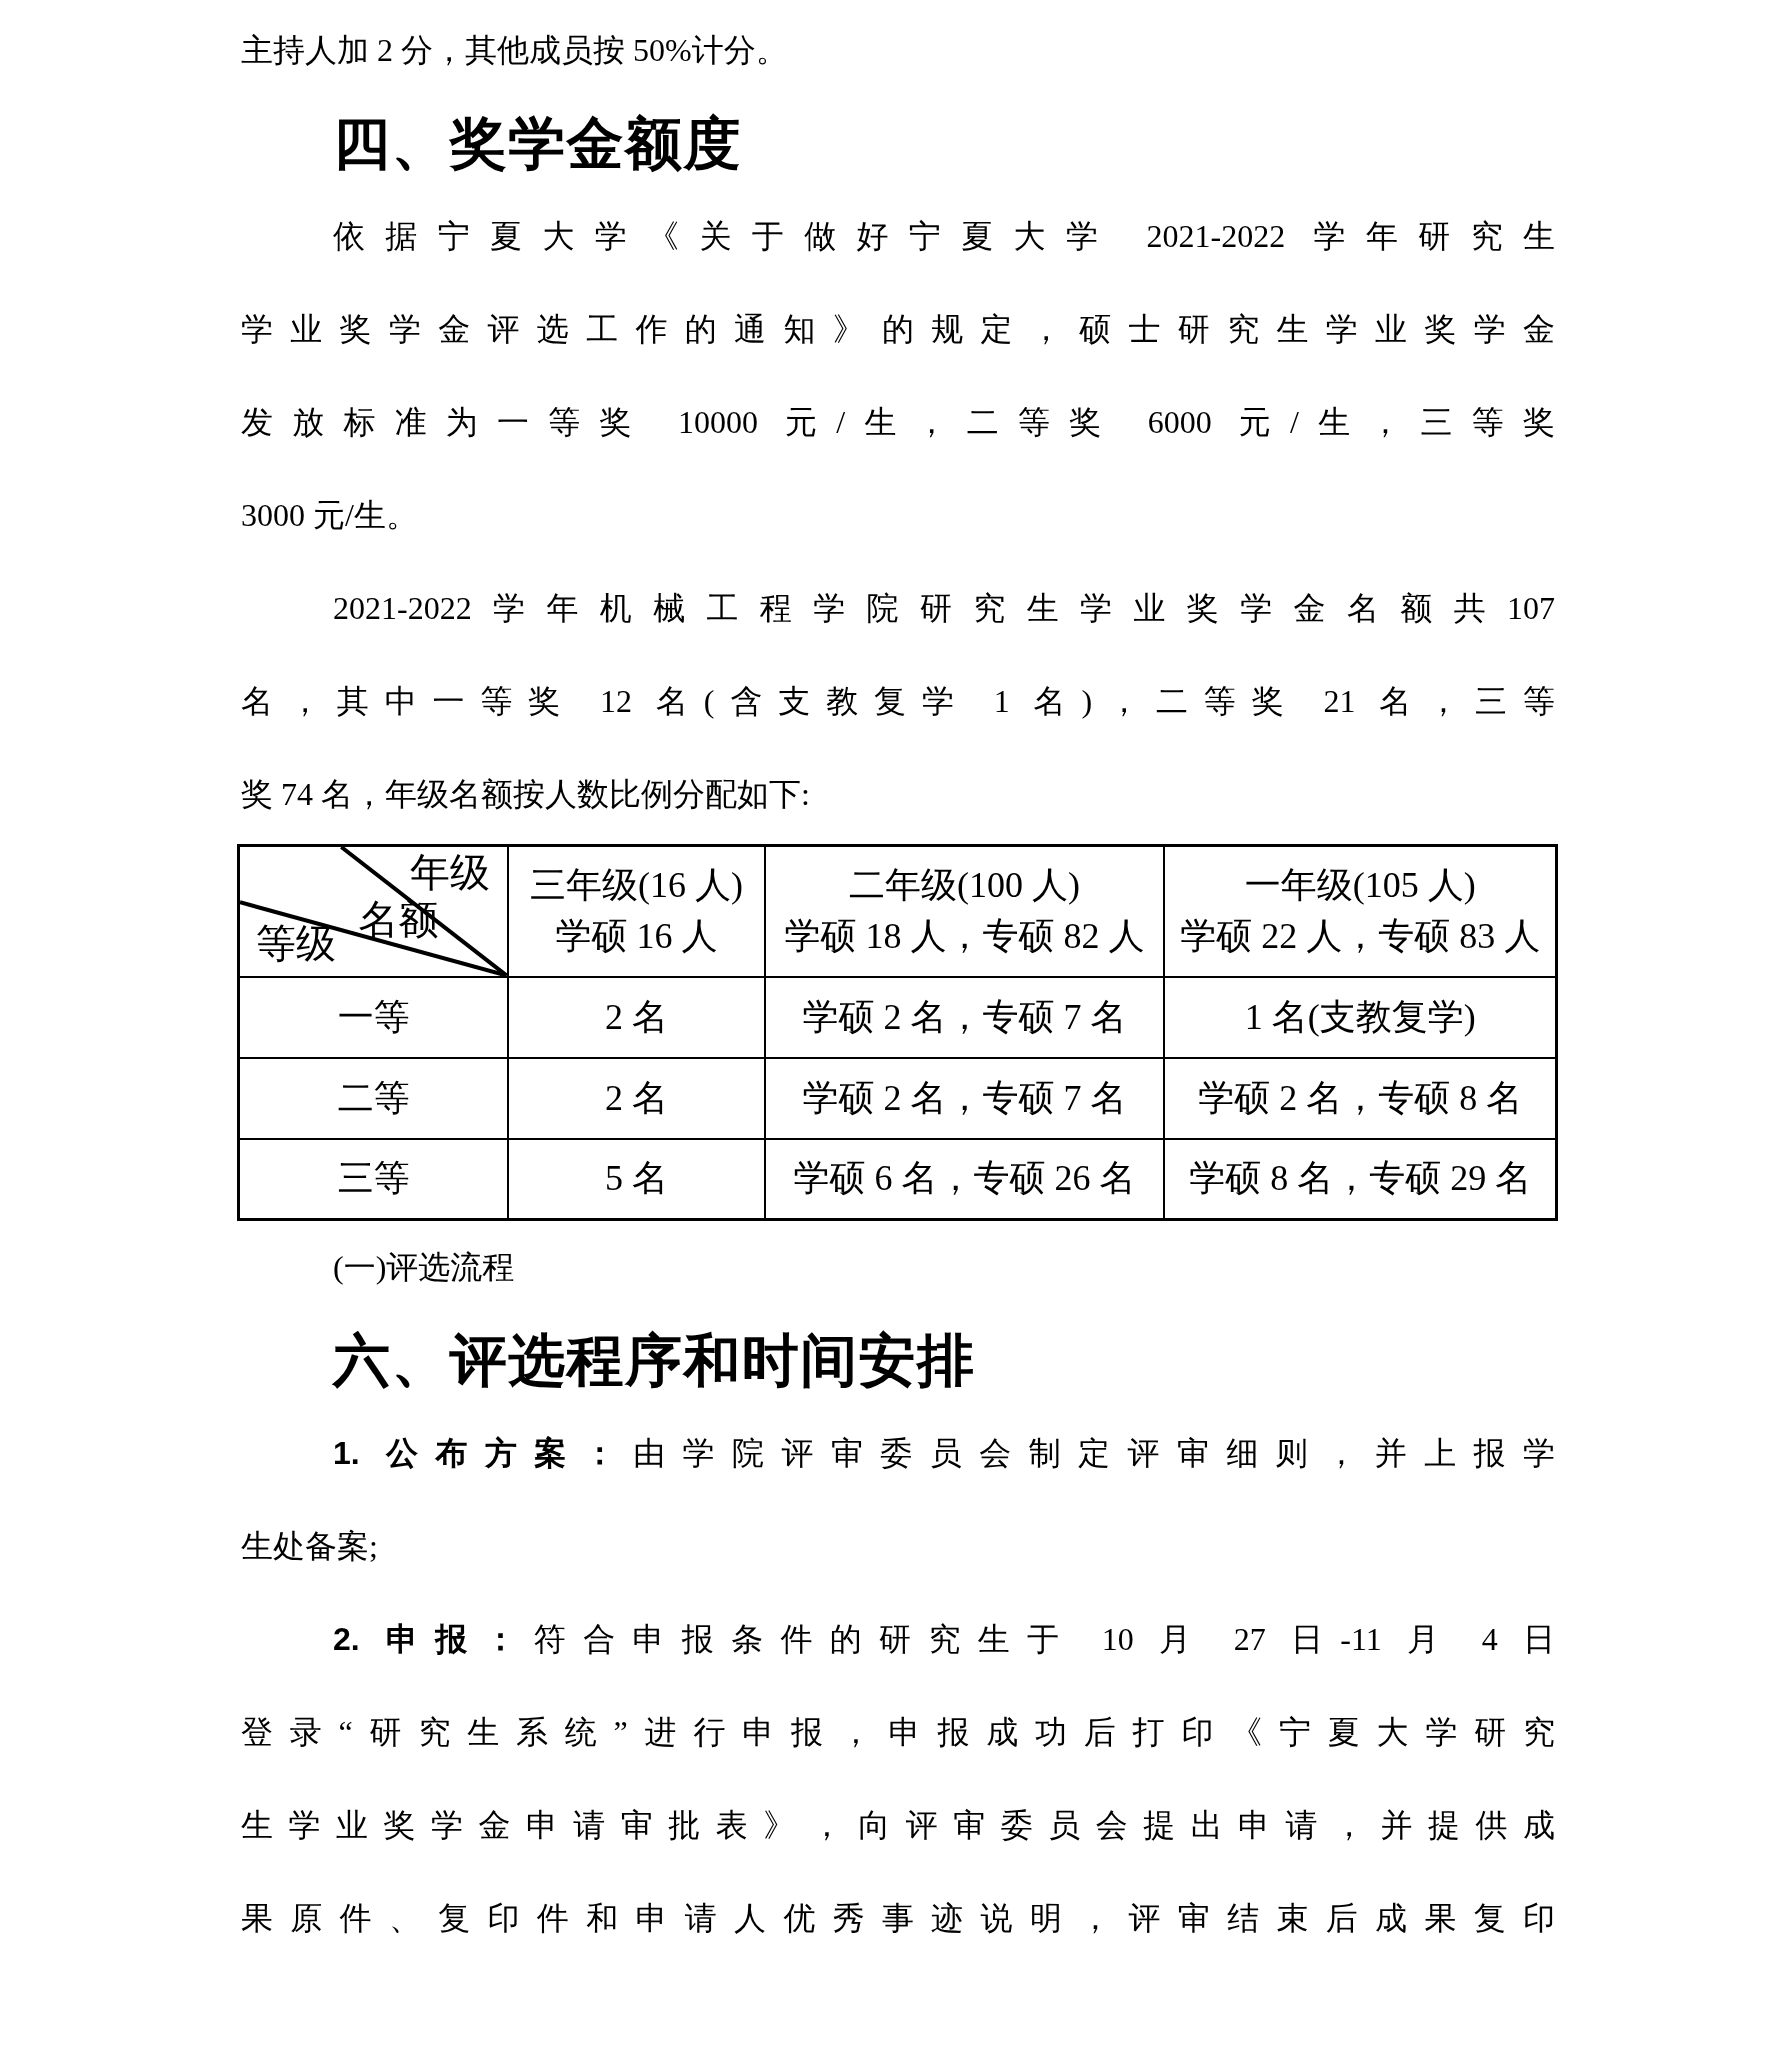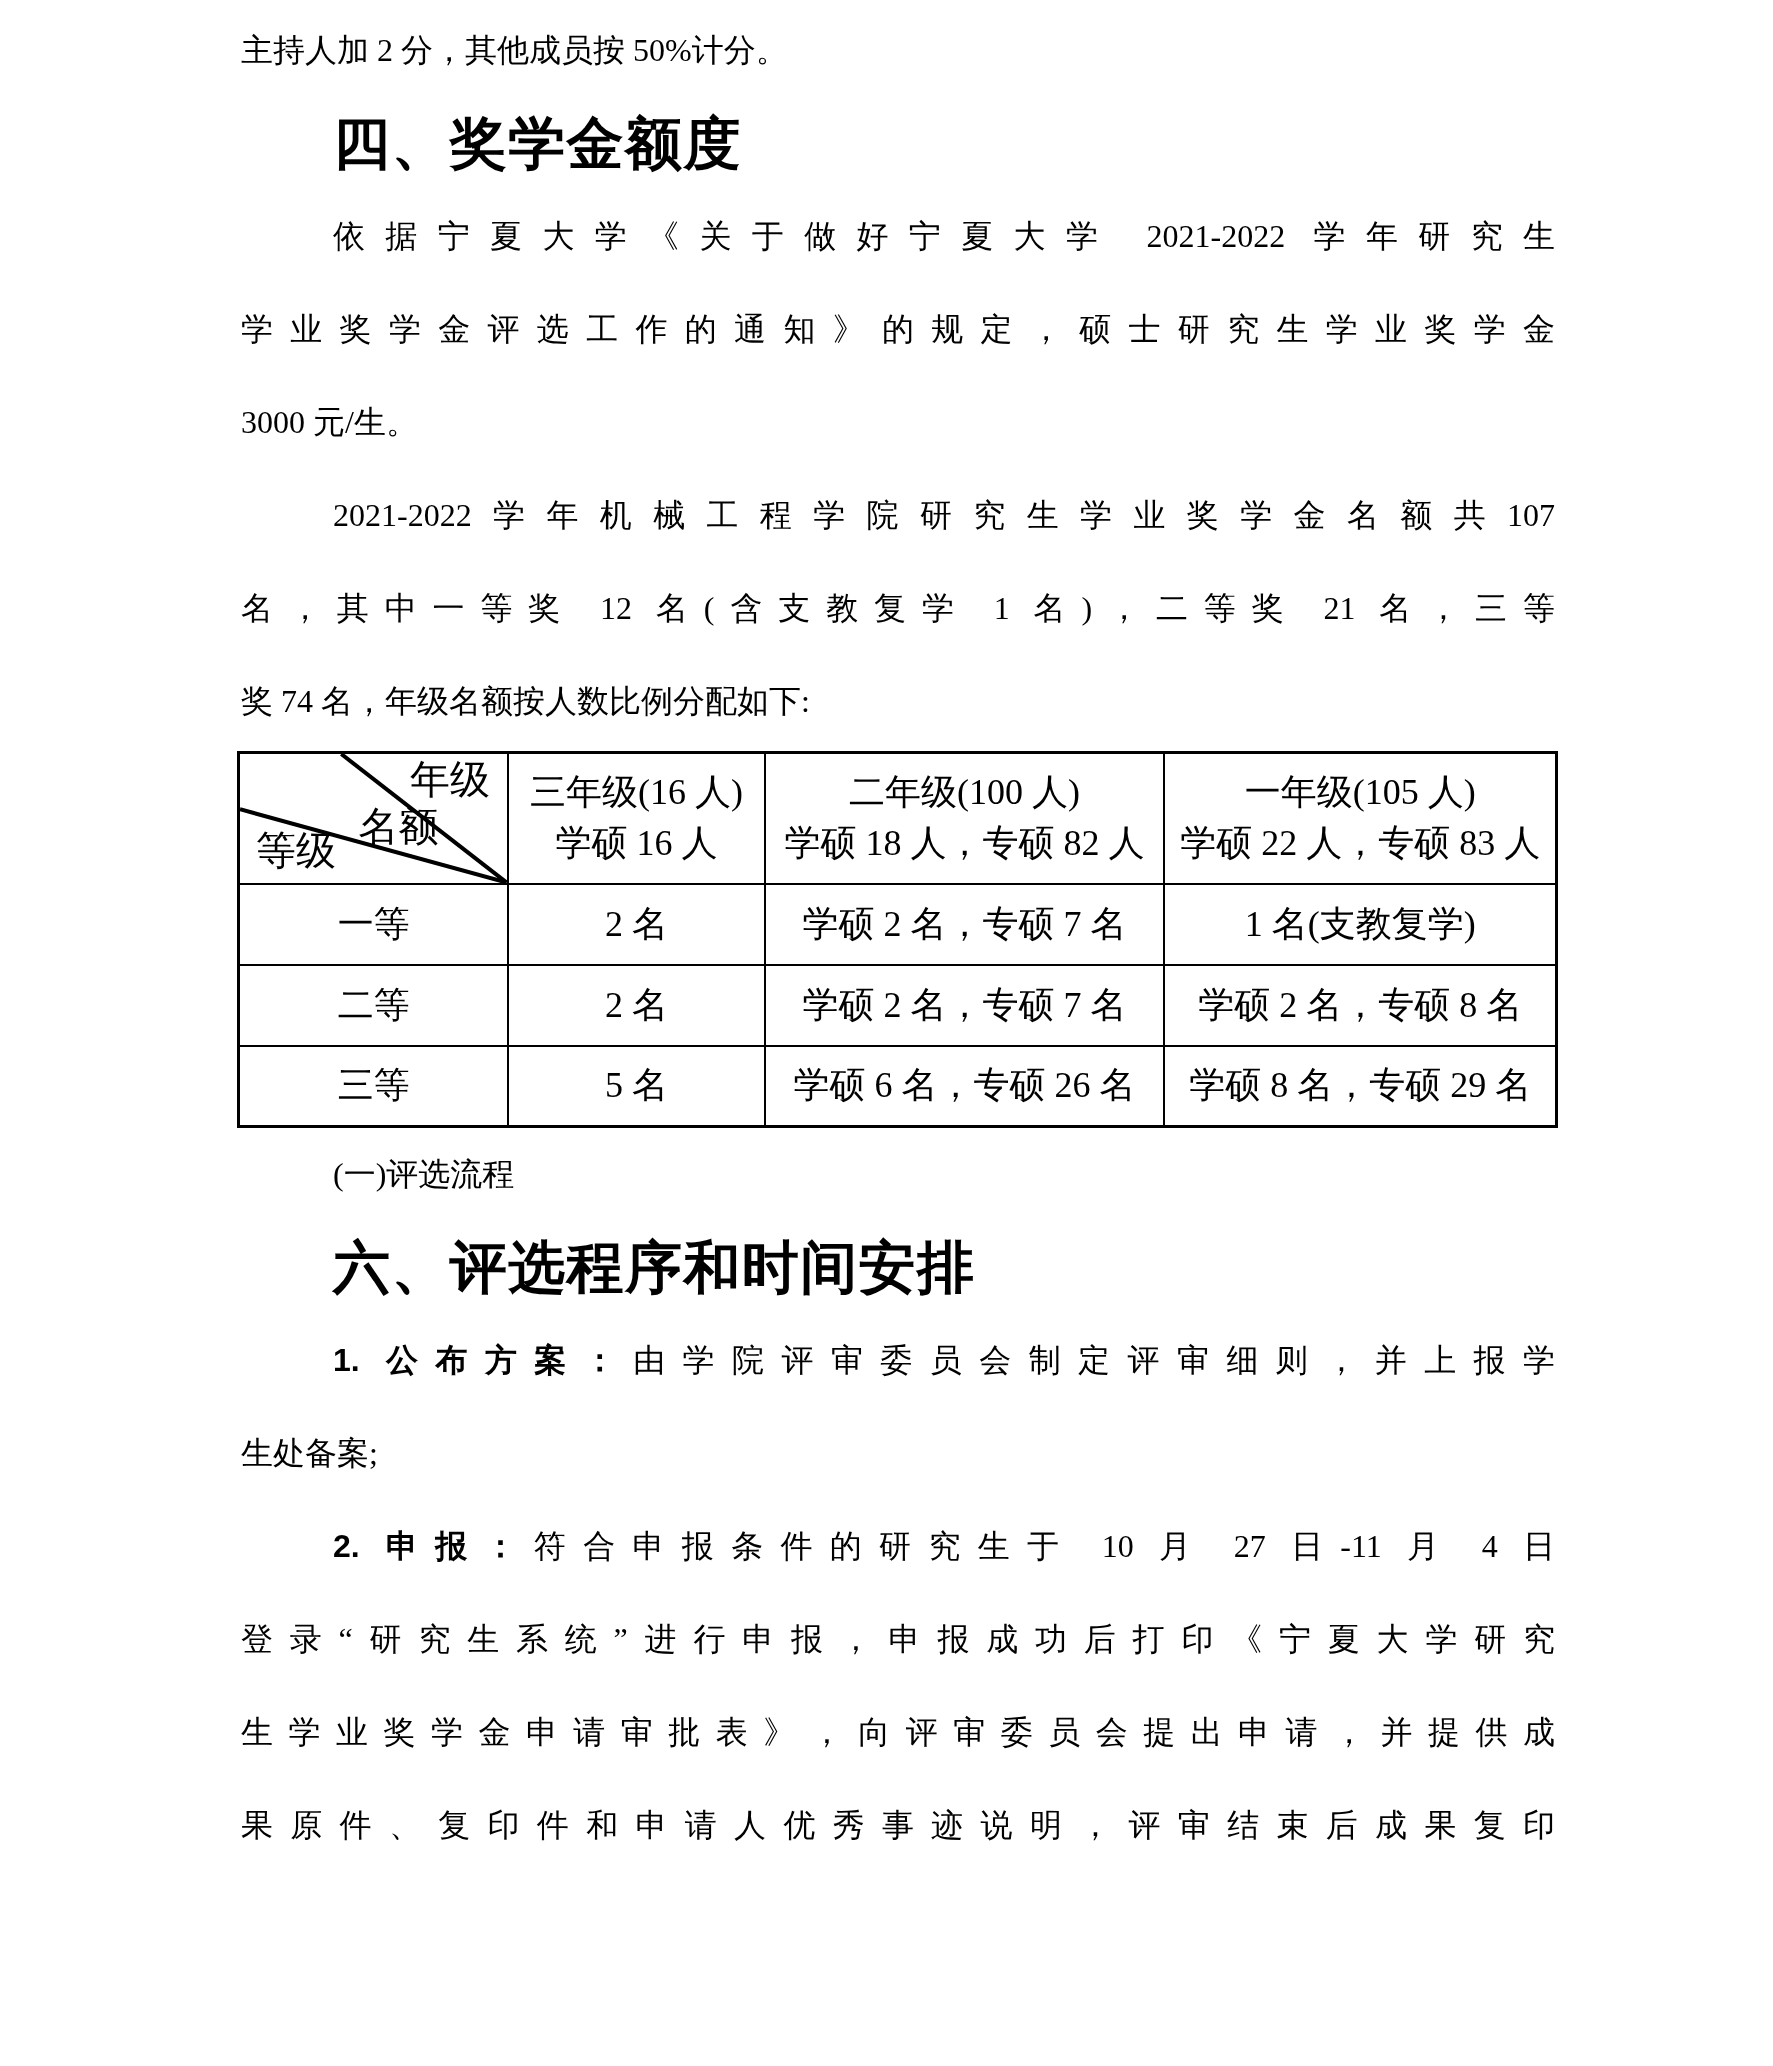--- a/index.html
+++ b/index.html
@@ -60,20 +60,21 @@
 </style>
 </head>
 <body>
 
 <div class="content">
 
   <div class="line">主持人加 2 分，其他成员按 50%计分。</div>
   <div class="line heading indent">四、奖学金额度</div>
   <div class="line justify indent">依据宁夏大学《关于做好宁夏大学 2021-2022 学年研究生</div>
   <div class="line justify">学业奖学金评选工作的通知》的规定，硕士研究生学业奖学金</div>
+  <div class="line justify">发放标准为一等奖 10000 元/生，二等奖 6000 元/生，三等奖</div>
   <div class="line">3000 元/生。</div>
   <div class="line justify indent">2021-2022学年机械工程学院研究生学业奖学金名额共107</div>
   <div class="line justify">名，其中一等奖 12 名(含支教复学 1 名)，二等奖 21 名，三等</div>
   <div class="line">奖 74 名，年级名额按人数比例分配如下:</div>
 
   <table class="quota-table">
     <colgroup>
       <col style="width:269px">
         <col style="width:257px">
         <col style="width:399px">

